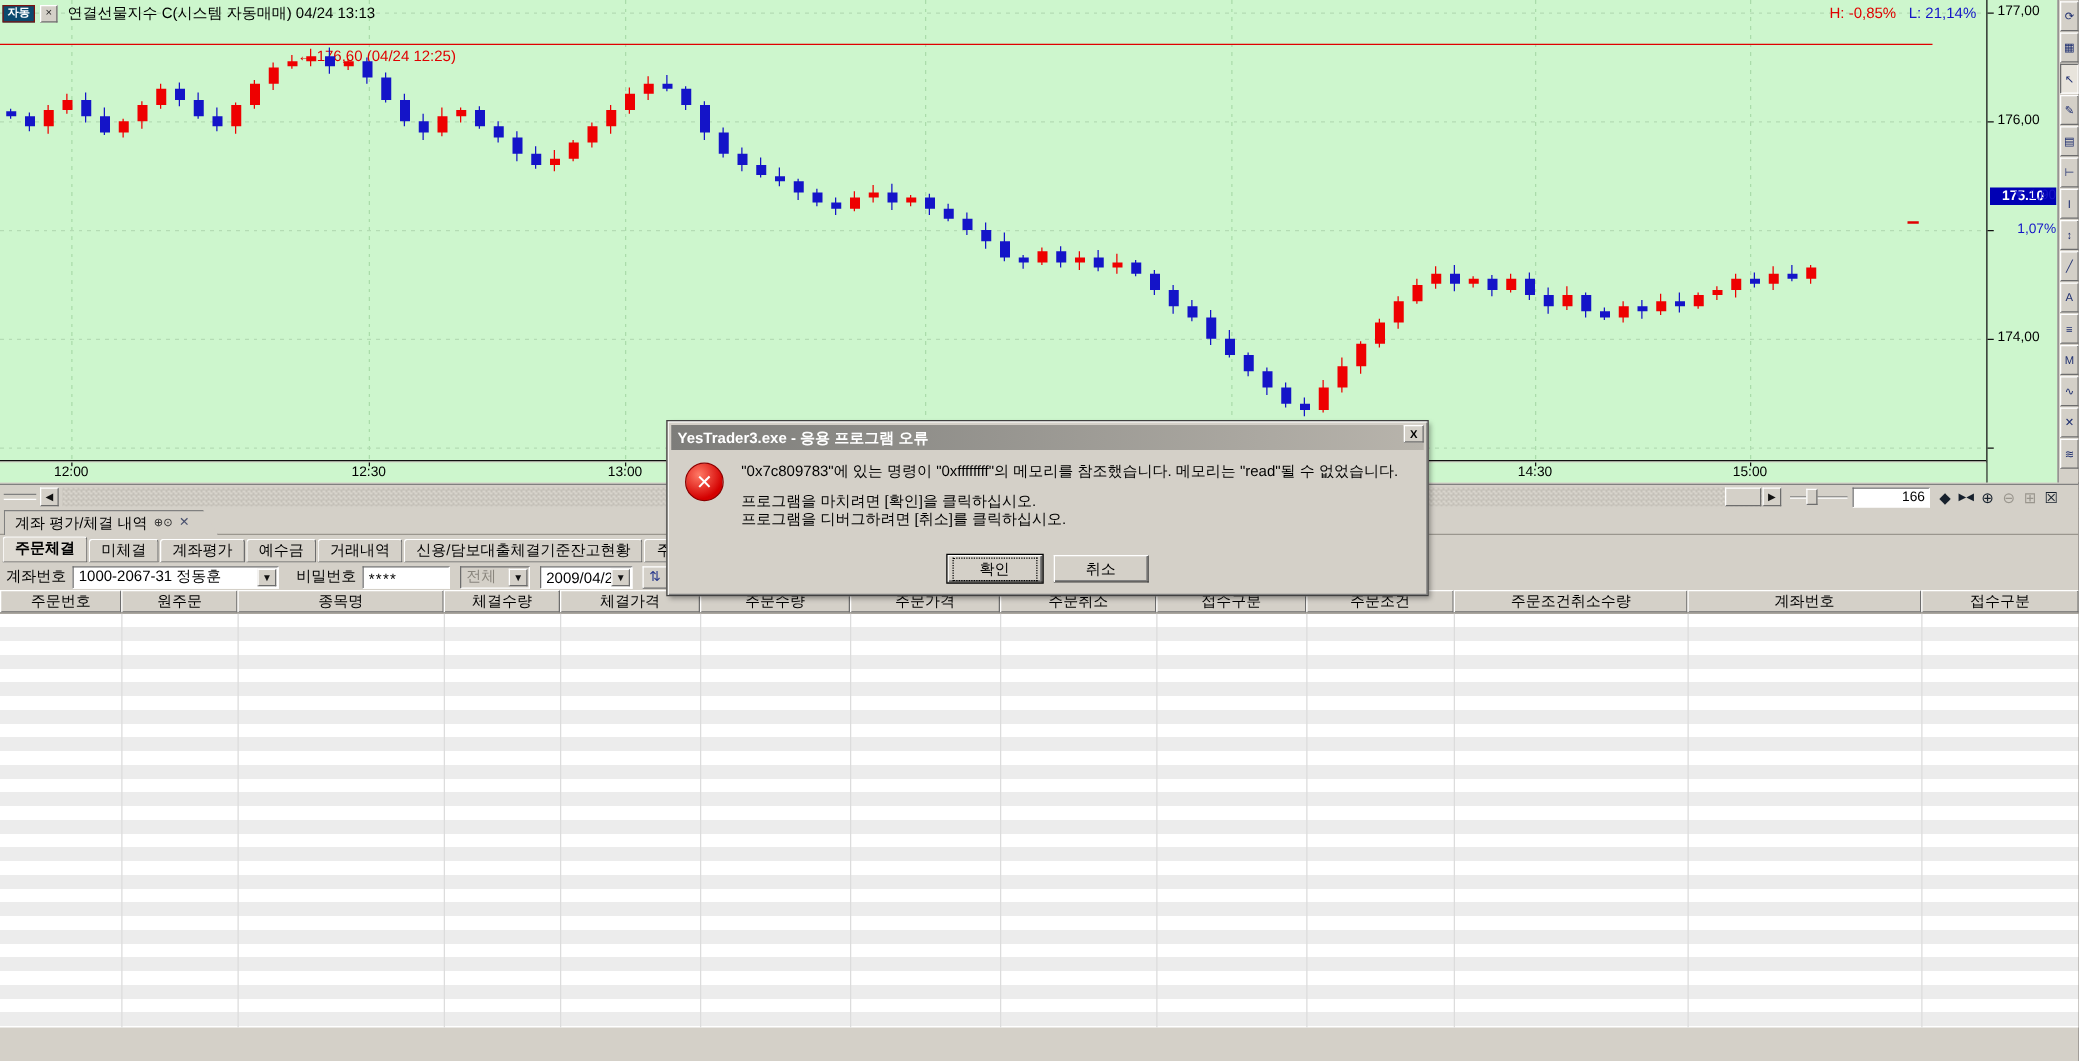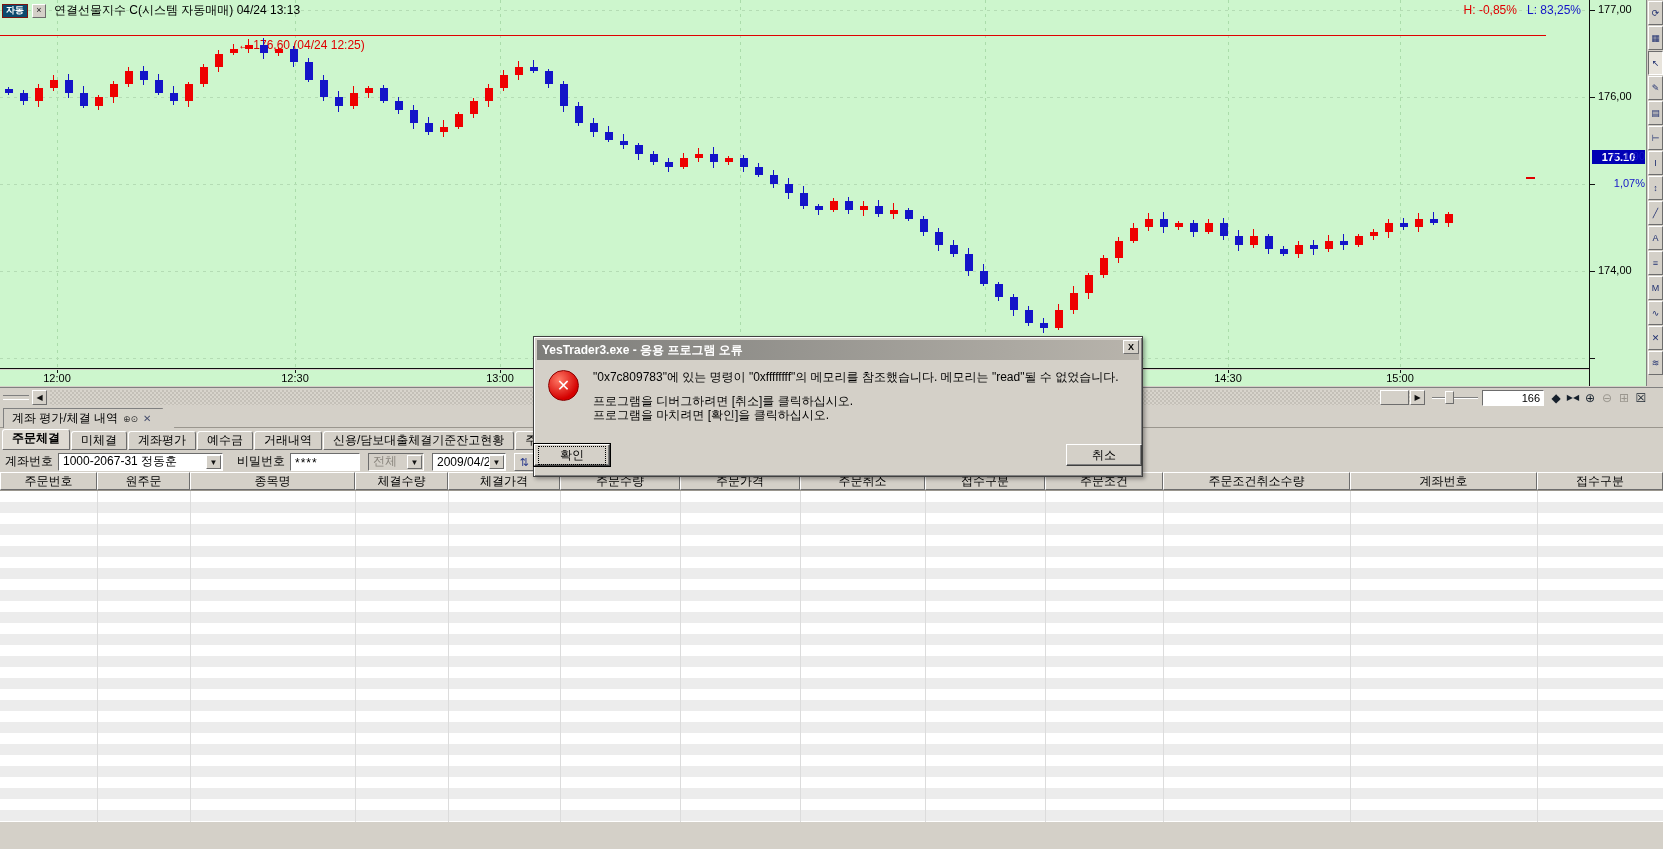--- a/index.html
+++ b/index.html
@@ -79,21 +79,21 @@
   .status-inner{width:100%;height:20px;background:#f6f6f2;border:1px solid;border-color:#6d6d6d #fff #fff #6d6d6d;font-size:12px;color:#000;padding:2px 0 0 6px;}
 
   
   .dialog{position:absolute;left:533px;top:336px;width:610px;height:141px;background:#d4d0c8;border:1px solid #404040;box-shadow:inset 1px 1px 0 #fff,inset -1px -1px 0 #808080,2px 2px 4px rgba(0,0,0,.35);z-index:50;}
   .dlg-title{position:absolute;left:3px;top:3px;right:3px;height:20px;background:linear-gradient(90deg,#7d7d7a,#b8b4ac);color:#fff;font-weight:bold;font-size:12px;display:flex;align-items:center;padding-left:5px;}
   .dlg-close{position:absolute;right:3px;top:3px;width:16px;height:14px;background:#d4d0c8;border:1px solid;border-color:#fff #6d6d6d #6d6d6d #fff;color:#000;font-size:9px;font-weight:bold;text-align:center;line-height:12px;}
   .dlg-body{position:absolute;left:14px;top:33px;right:12px;display:flex;gap:14px;}
   .err-icon{width:31px;height:31px;border-radius:50%;background:radial-gradient(circle at 35% 30%,#ff7a66,#d40000 70%);border:1px solid #8c0000;color:#fff;font-weight:bold;font-size:16px;display:flex;align-items:center;justify-content:center;flex:0 0 auto;}
   .dlg-text{font-size:12px;color:#000;line-height:14px;}
   .dlg-text .l1{margin-bottom:10px;}
-  .dlg-buttons{position:absolute;left:0;right:0;top:107px;display:flex;justify-content:space-between;gap:9px;}
+  .dlg-buttons{position:absolute;left:0;right:0;top:107px;display:flex;justify-content:center;gap:9px;}
   .dlg-btn{width:76px;height:22px;background:#d4d0c8;border:1px solid;border-color:#fff #404040 #404040 #fff;box-shadow:inset -1px -1px 0 #808080;font-size:12px;color:#000;display:flex;align-items:center;justify-content:center;}
   .dlg-btn.default{outline:1px solid #000;}
   .dlg-btn.default span{outline:1px dotted #000;outline-offset:-1px;padding:1px 22px;}
 </style>
 </head>
 <body>
 
 <div class="screen">
 
   <div class="plot">
@@ -110,21 +110,21 @@
       <div class="gridh" style="top: 97px;"></div>
       <div class="gridh" style="top: 10px;"></div>
     <div class="high-line"></div>
     <div class="annotation">← 176,60 (04/24 12:25)</div>
     <div class="chart-title-row">
       <div class="auto-badge">자동</div>
       <div class="mini-close">×</div>
       <div class="chart-title">연결선물지수 C(시스템 자동매매) 04/24 13:13</div>
     </div>
     <div class="hl-labels">
-      <span class="h">H: -0,85%</span><span class="l">L: 83,25%</span>
+      <span class="h">H: -0,85%</span><span class="l">L: 21,14%</span>
     </div>
     <div class="cur-dash"></div>
   <div class="wick down" style="left: 8px; top: 87.17px; width: 1px; height: 7.48px;"></div>
       <div class="candle down" style="left: 5px; top: 89.17px; width: 8px; height: 3.48px;"></div>
       <div class="wick down" style="left: 23px; top: 89.65px; width: 1px; height: 15.7px;"></div>
       <div class="candle down" style="left: 20px; top: 92.65px; width: 8px; height: 8.7px;"></div>
       <div class="wick up" style="left: 38px; top: 84.3px; width: 1px; height: 23.05px;"></div>
       <div class="candle up" style="left: 35px; top: 88.3px; width: 8px; height: 13.05px;"></div>
       <div class="wick up" style="left: 53px; top: 74.6px; width: 1px; height: 16.7px;"></div>
       <div class="candle up" style="left: 50px; top: 79.6px; width: 8px; height: 8.7px;"></div>
@@ -449,22 +449,22 @@
       </div>
   </div>
 
   <div class="dialog">
     <div class="dlg-title">YesTrader3.exe - 응용 프로그램 오류</div>
     <div class="dlg-close">X</div>
     <div class="dlg-body">
       <div class="err-icon">✕</div>
       <div class="dlg-text">
         <div class="l1">"0x7c809783"에 있는 명령이 "0xffffffff"의 메모리를 참조했습니다. 메모리는 "read"될 수 없었습니다.</div>
+        <div>프로그램을 마치려면 [확인]을 클릭하십시오.</div>
         <div>프로그램을 디버그하려면 [취소]를 클릭하십시오.</div>
-        <div>프로그램을 마치려면 [확인]을 클릭하십시오.</div>
       </div>
     </div>
     <div class="dlg-buttons">
       <div class="dlg-btn default">
           <span>확인</span>
         </div>
       <div class="dlg-btn">취소</div>
     </div>
   </div>
 

